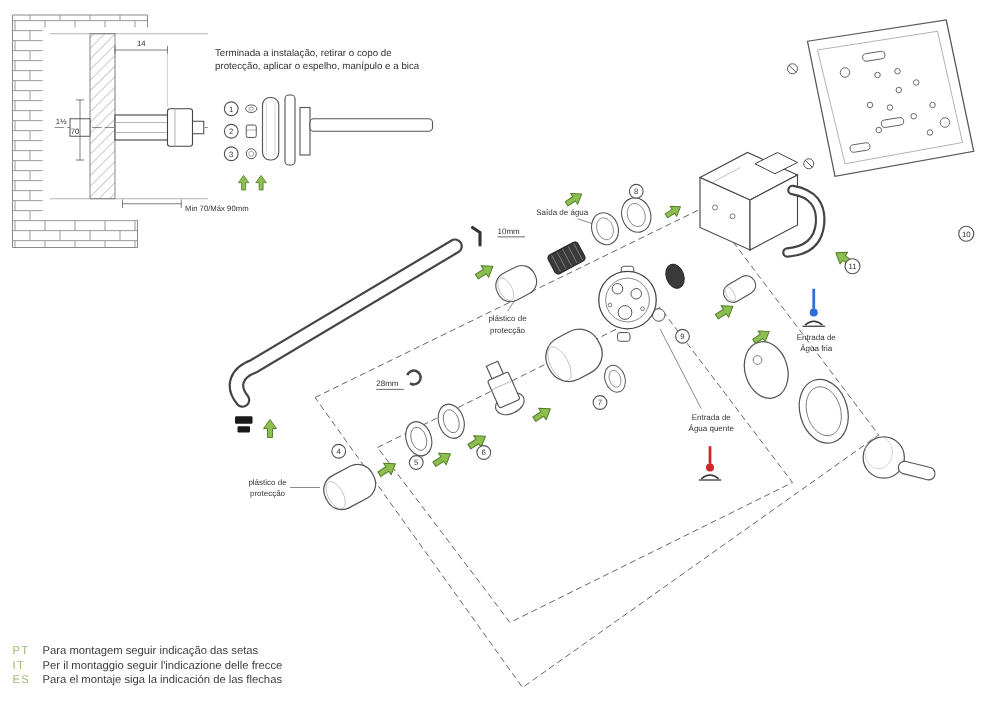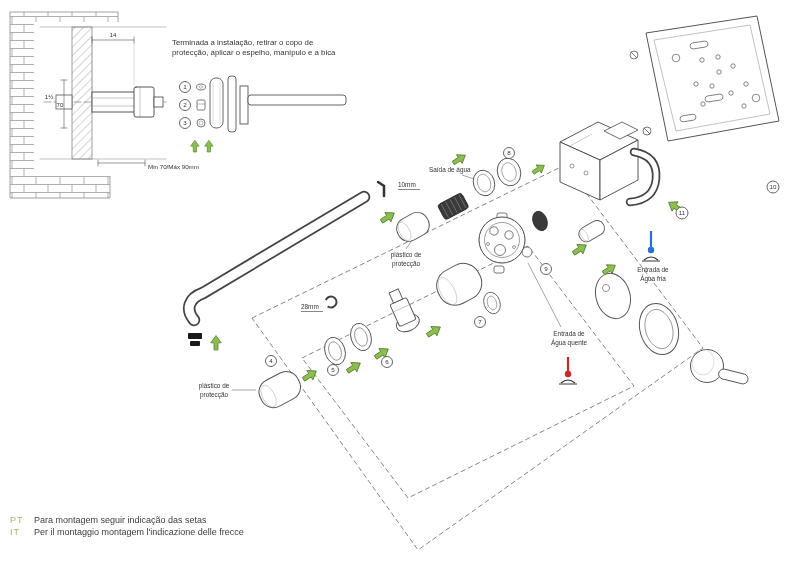--- a/index.html
+++ b/index.html
@@ -309,16 +309,19 @@
           <text class="co" x="682" y="215.3">11</text>
         </g>
   </g>
 </svg>
 
   <div class="legend">
     <div class="legend-row">
       <span class="legend-code">PT</span><span class="legend-text">Para montagem seguir indicação das setas</span>
     </div>
     <div class="legend-row">
-      <span class="legend-code">IT</span><span class="legend-text">Per il montaggio montagem l'indicazione delle frecce</span>
+      <span class="legend-code">IT</span><span class="legend-text">Per il montaggio seguir l'indicazione delle frecce</span>
+    </div>
+    <div class="legend-row">
+      <span class="legend-code">ES</span><span class="legend-text">Para el montaje siga la indicación de las flechas</span>
     </div>
   </div>
 </div>
 
 </body></html>

